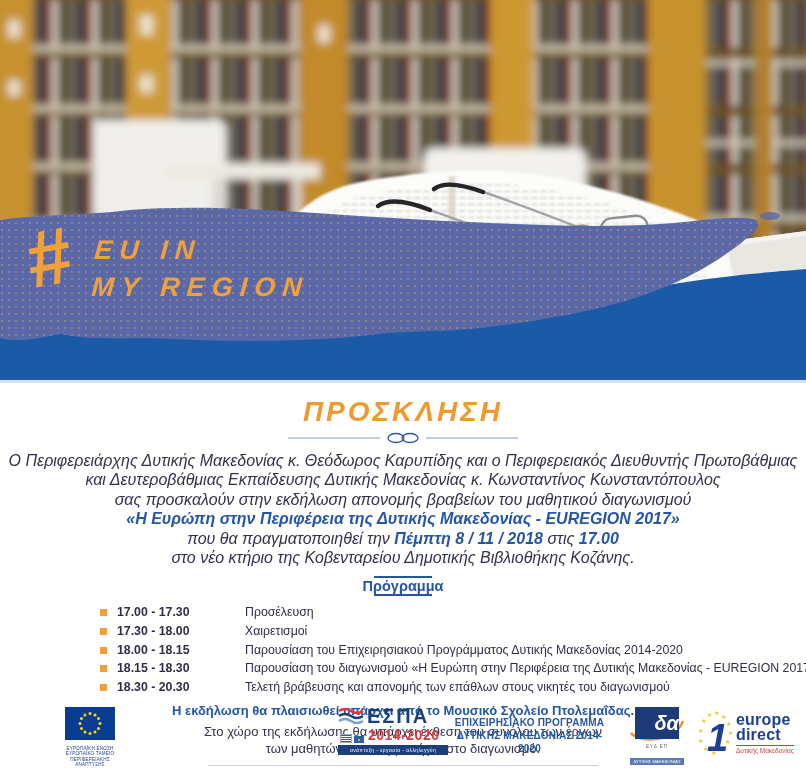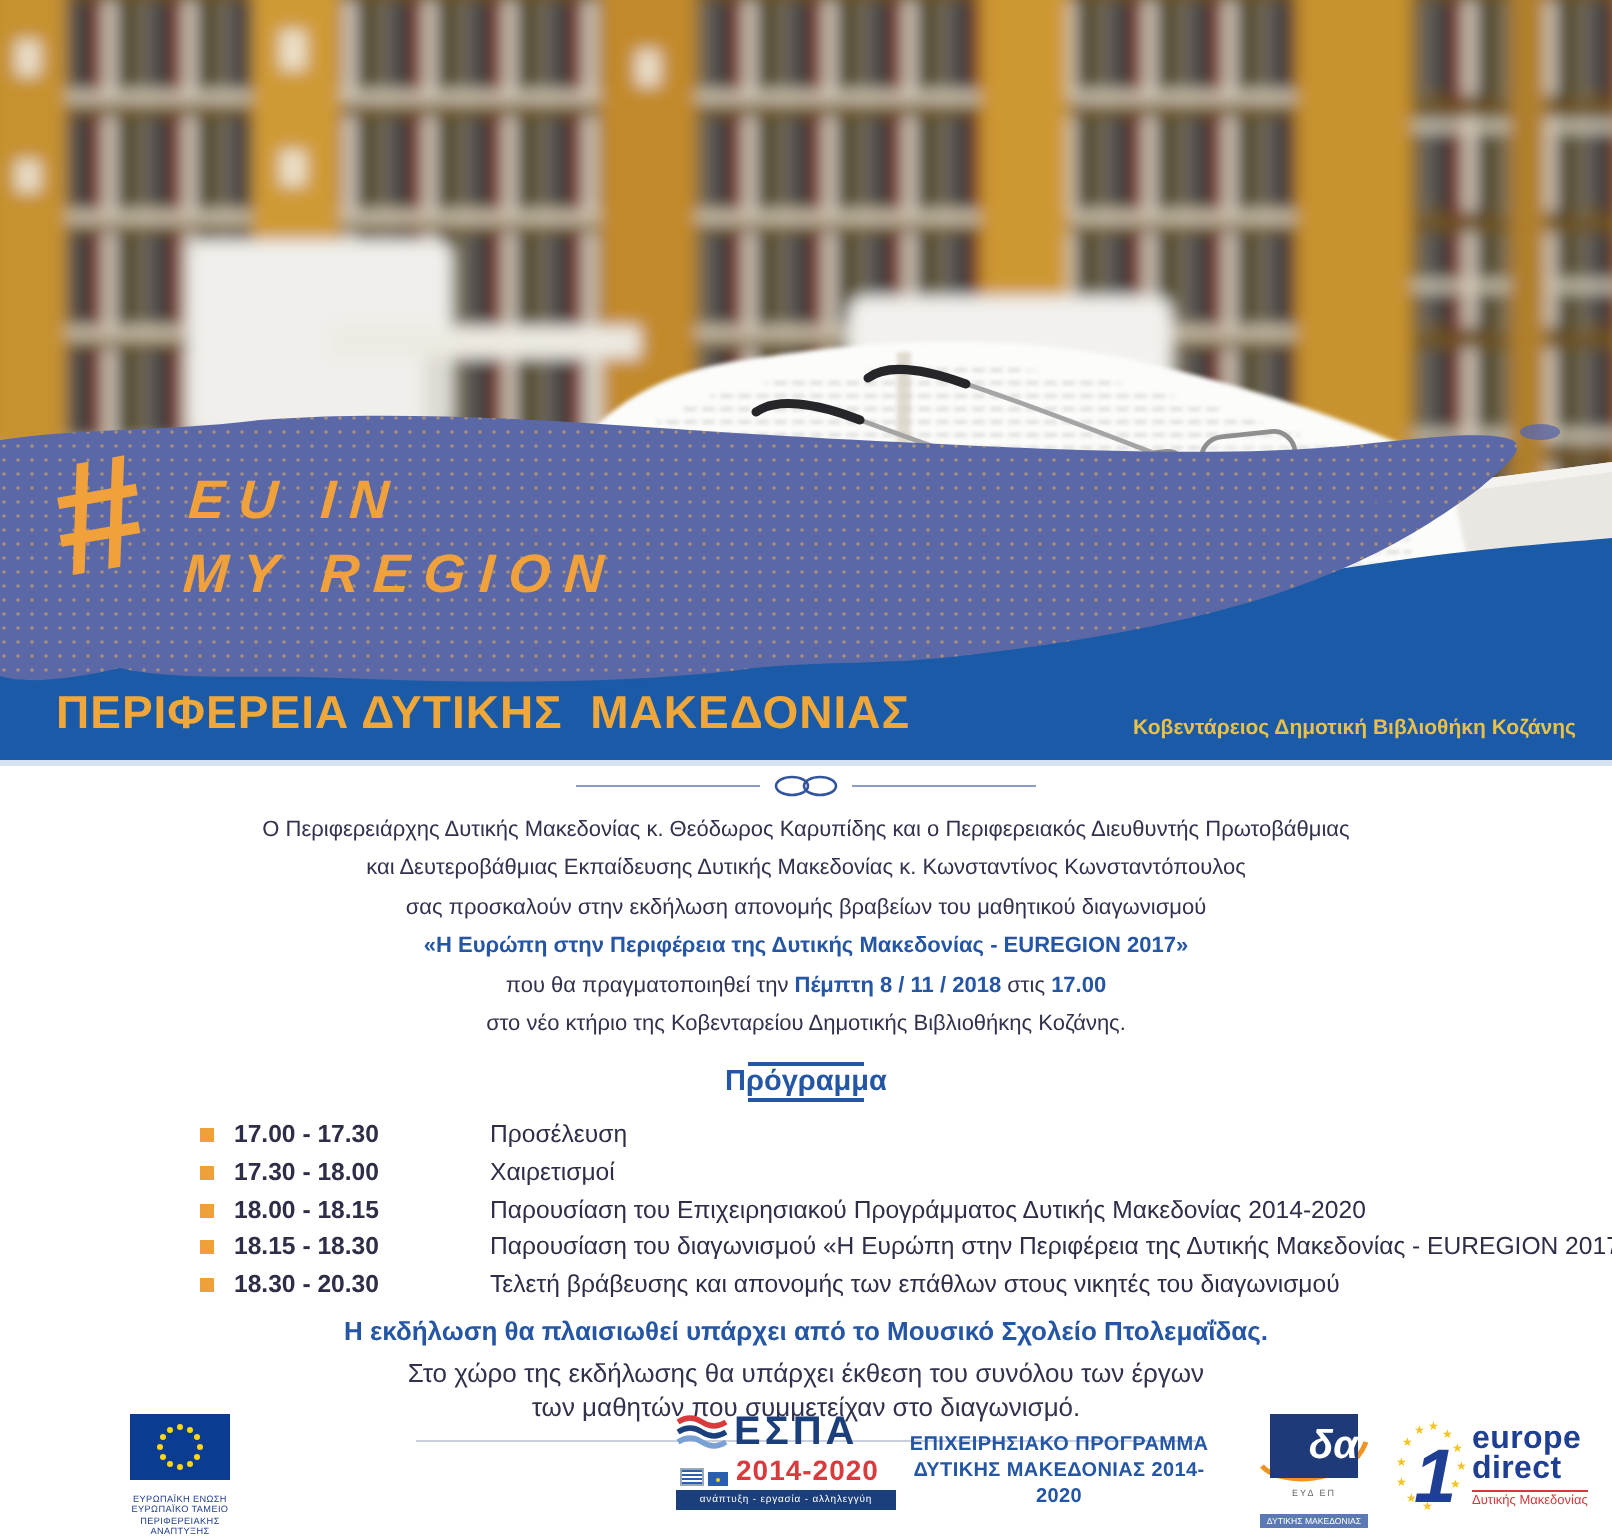--- a/index.html
+++ b/index.html
@@ -24,21 +24,21 @@
                    display:flex;align-items:center;justify-content:space-between;
                    padding:0 18px 0 28px;box-sizing:border-box;}
   .region-title{color:#f0a73a;font-size:23px;font-weight:bold;letter-spacing:0.5px;white-space:pre;}
   .region-sub{color:#e8c04a;font-size:10.5px;font-weight:bold;margin-top:14px;}
 
   
   .content{position:absolute;top:383px;left:0;width:806px;text-align:center;color:#32324e;}
   .invite-title{margin-top:13px;font-size:28px;font-weight:bold;font-style:italic;
                 letter-spacing:3px;color:#ee9a30;}
   .ornament{margin:3px auto 0;display:block;}
-  .intro{margin-top:7px;font-size:11px;line-height:19.4px;}
+  .intro{margin-top:7px;font-size:16px;line-height:19.4px;font-style:italic;}
   .blue-bold{color:#2456a5;font-weight:bold;}
   .prog-head{margin-top:9px;display:flex;align-items:center;justify-content:center;flex-direction:column;}
   .prog-dash{width:58px;height:2px;background:#2456a5;margin:0 16px;}
   .prog-title{font-size:14.5px;font-weight:bold;color:#2456a5;}
   .schedule{margin:9px 15px 0 100px;text-align:left;}
   .sched-row{display:flex;align-items:flex-start;margin-bottom:4.6px;font-size:12.3px;color:#2e2e48;}
   .bullet{width:7px;height:7px;background:#f0a03a;margin:4px 10px 0 0;flex:0 0 auto;}
   .sched-time{width:128px;font-weight:bold;flex:0 0 auto;}
   .sched-label{white-space:nowrap;}
   .music-note{margin-top:9px;font-size:13px;}
@@ -183,26 +183,23 @@
       <path d="M0,20 C40,14 80,16 130,10 C180,6 240,8 300,12 C360,16 420,20 470,22 C530,25 600,28 660,24 C700,21 740,14 756,20 C764,24 752,34 740,44 C716,62 690,78 652,92 C610,108 550,120 480,128 C440,133 404,130 370,135 C310,142 240,142 170,139 C130,137 90,141 60,134 C34,140 12,142 0,138 Z" fill="url(#bdots)"></path>
       <ellipse cx="770" cy="16" rx="10" ry="4" fill="#5b68a7" opacity="0.8"></ellipse>
       <ellipse cx="690" cy="52" rx="6" ry="3" fill="#5b68a7" opacity="0.7"></ellipse>
     </g>
   </svg>
 
   <div class="banner-text">
     <span class="banner-hash">#</span><span class="banner-lines"><span>EU IN</span><br><span>MY REGION</span></span>
   </div>
 
-  <div class="region-bar-text">
-    <span class="region-title">ΠΕΡΙΦΕΡΕΙΑ ΔΥΤΙΚΗΣ  ΜΑΚΕΔΟΝΙΑΣ</span>
-    <span class="region-sub">Κοβεντάρειος Δημοτική Βιβλιοθήκη Κοζάνης</span>
-  </div>
 
   <div class="content">
+    <div class="invite-title">ΠΡΟΣΚΛΗΣΗ</div>
     <svg class="ornament" width="230" height="13" viewBox="0 0 230 13">
       <line x1="0" y1="7" x2="92" y2="7" stroke="#8b9ac6" stroke-width="1"></line>
       <line x1="138" y1="7" x2="230" y2="7" stroke="#8b9ac6" stroke-width="1"></line>
       <ellipse cx="108" cy="7" rx="8" ry="4.5" fill="none" stroke="#33559e" stroke-width="1.3"></ellipse>
       <ellipse cx="122" cy="7" rx="8" ry="4.5" fill="none" stroke="#33559e" stroke-width="1.3"></ellipse>
     </svg>
     <div class="intro">
       <div>Ο Περιφερειάρχης Δυτικής Μακεδονίας κ. Θεόδωρος Καρυπίδης και ο Περιφερειακός Διευθυντής Πρωτοβάθμιας</div>
       <div>και Δευτεροβάθμιας Εκπαίδευσης Δυτικής Μακεδονίας κ. Κωνσταντίνος Κωνσταντόπουλος</div>
       <div>σας προσκαλούν στην εκδήλωση απονομής βραβείων του μαθητικού διαγωνισμού</div>

